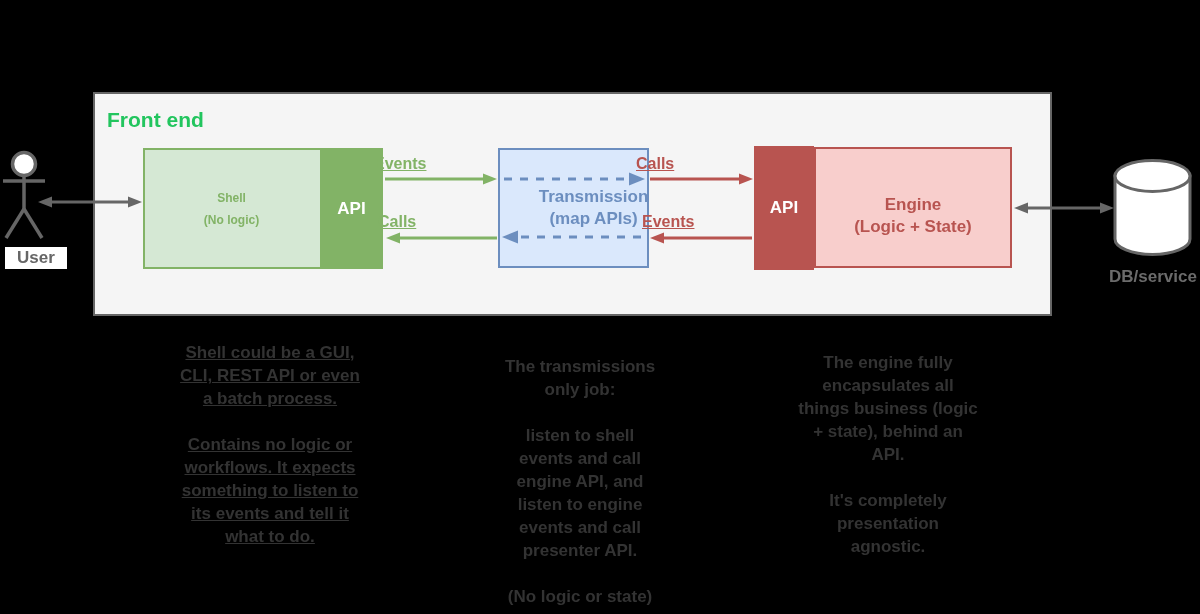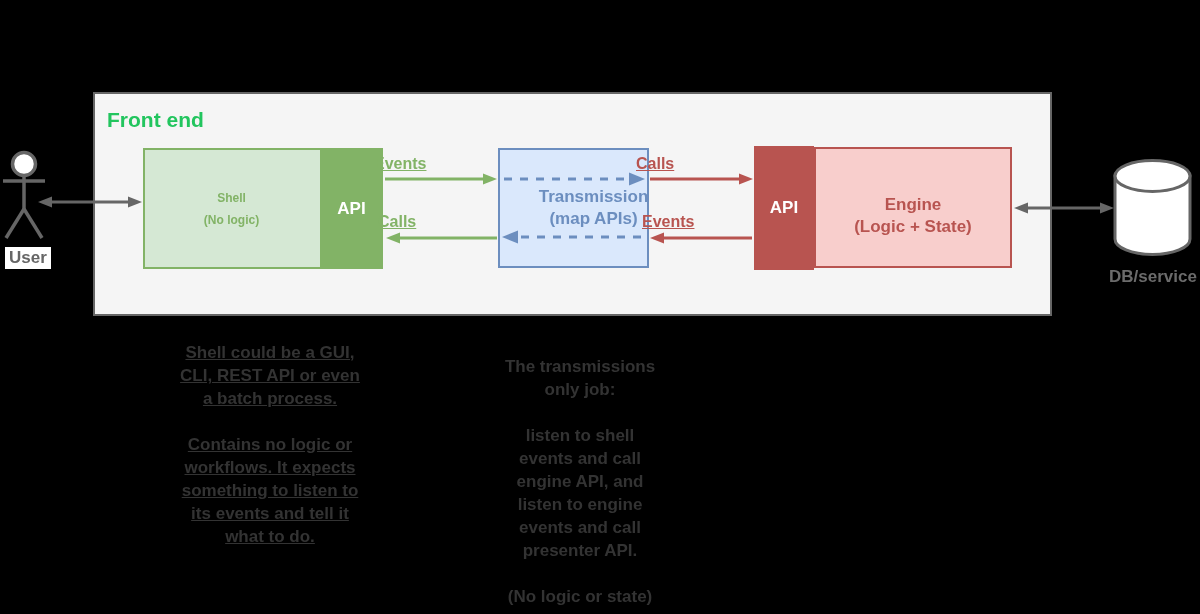--- a/index.html
+++ b/index.html
@@ -29,21 +29,21 @@
     color:#ffffff;font-size:17px;}
   
   .arrow-label{width:120px;font-size:16px;line-height:16px;text-decoration:underline;}
   .green-label{color:#82b366;}
   .red-label{color:#b85450;}
   .lbl-events-green{left:374px;top:156px;}
   .lbl-calls-green{left:378px;top:214px;}
   .lbl-calls-red{left:636px;top:156px;}
   .lbl-events-red{left:642px;top:214px;}
   
-  .user-label{left:5px;top:247px;background:#ffffff;color:#666666;font-size:17px;padding:1px 4px;}
+  .user-label{left:5px;top:247px;background:#ffffff;color:#666666;font-size:17px;padding:1px 12px;}
   .db-label{left:1093px;top:267px;width:120px;text-align:center;color:#6b6b6b;font-size:17px;}
   
   .note{text-align:center;color:#333333;font-size:17px;line-height:23px;white-space:pre-line;}
   .note-shell{left:140px;top:341px;width:260px;text-decoration:underline;}
   .note-trans{left:452px;top:355px;width:256px;}
   .note-engine{left:758px;top:351px;width:260px;}
   svg.overlay{position:absolute;left:0;top:0;width:1200px;height:614px;pointer-events:none;}
 </style>
 </head>
 <body>
@@ -146,14 +146,23 @@
 only job:
 
 listen to shell
 events and call
 engine API, and
 listen to engine
 events and call
 presenter API.
 
 (No logic or state)</div>
+  <div class="abs note note-engine">The engine fully
+encapsulates all
+things business (logic
++ state), behind an
+API.
+
+It's completely
+presentation
+agnostic.</div>
 
 </div>
 
 </body></html>

